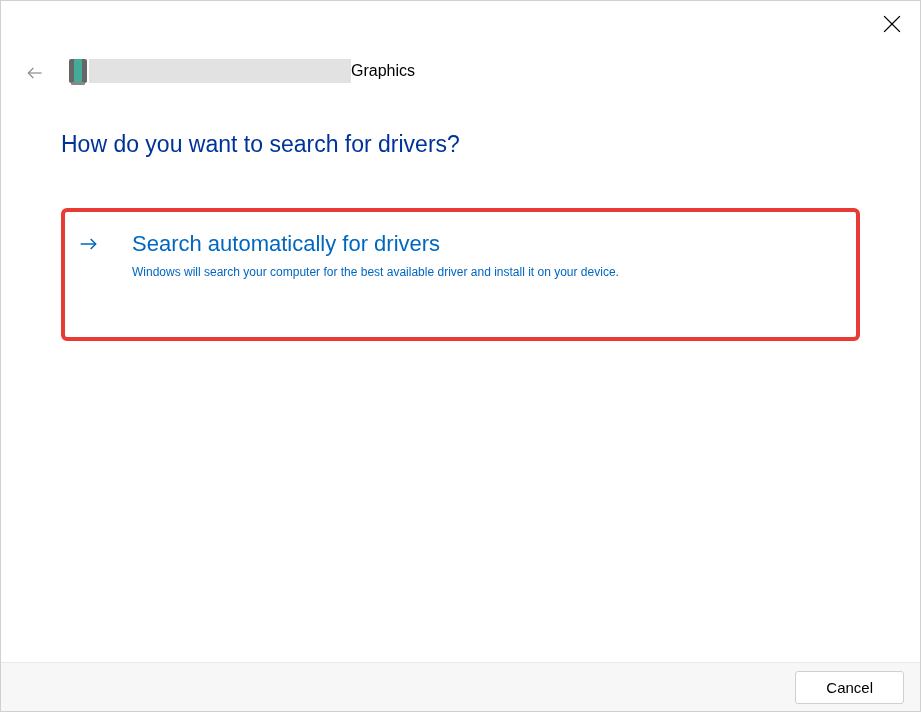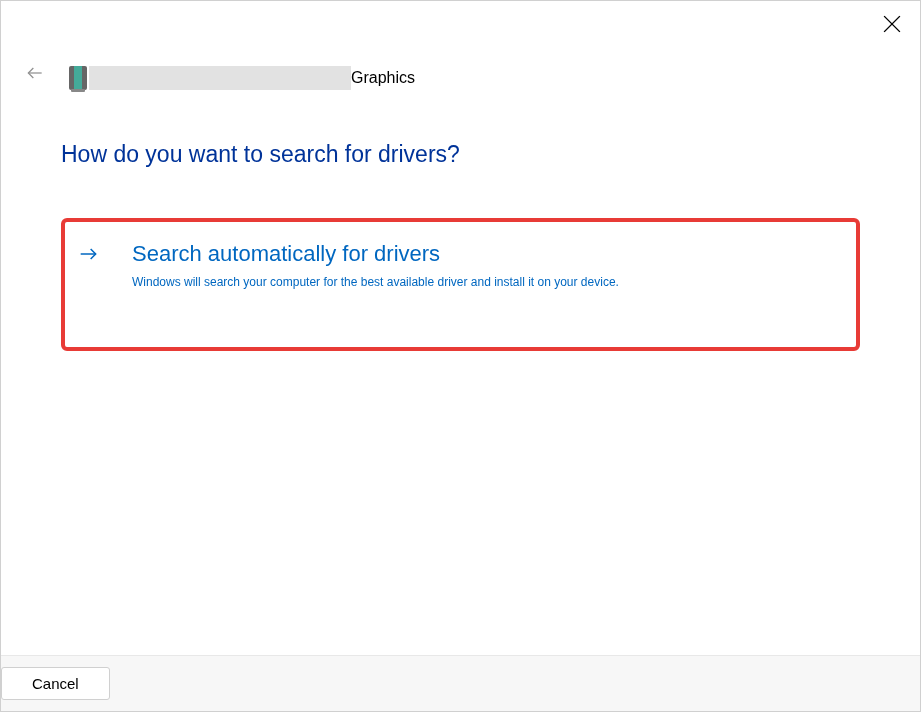--- a/index.html
+++ b/index.html
@@ -36,21 +36,21 @@
     .close-button svg {
       width: 18px;
       height: 18px;
     }
     
     .header-row {
       position: absolute;
       top: 58px;
       left: 20px;
       display: flex;
-      align-items: flex-end;
+      align-items: flex-start;
       gap: 20px;
     }
     
     .back-button {
       background: transparent;
       border: none;
       padding: 4px;
       cursor: pointer;
       color: #909090;
       display: flex;
@@ -94,21 +94,21 @@
       margin-left: 2px;
     }
     
     .device-suffix {
       font-size: 16px;
       color: #000;
     }
     
     .content {
       position: absolute;
-      top: 140px;
+      top: 130px;
       left: 60px;
       right: 60px;
     }
     
     .page-title {
       font-size: 23px;
       color: #003399;
       font-weight: normal;
       margin-bottom: 50px;
     }
@@ -158,26 +158,26 @@
       color: #0067c0;
       line-height: 1.5;
       max-width: 620px;
     }
     
     .footer {
       position: absolute;
       bottom: 0;
       left: 0;
       right: 0;
-      height: 56px;
+      height: 49px;
       background: #f7f7f7;
       border-top: 1px solid #e8e8e8;
       display: flex;
       align-items: center;
-      justify-content: flex-start;
+      justify-content: flex-end;
       padding-right: 16px;
     }
     
     .cancel-button {
       background: #ffffff;
       border: 1px solid #d0d0d0;
       padding: 7px 30px;
       font-size: 15px;
       font-family: inherit;
       cursor: pointer;

